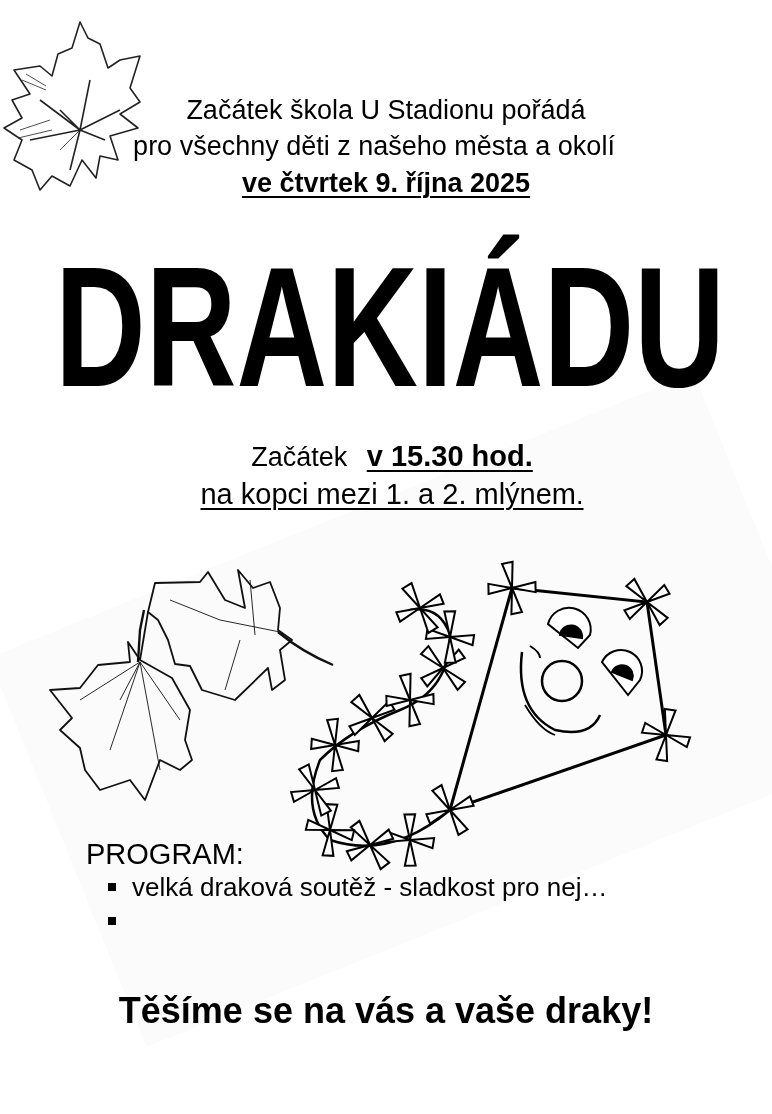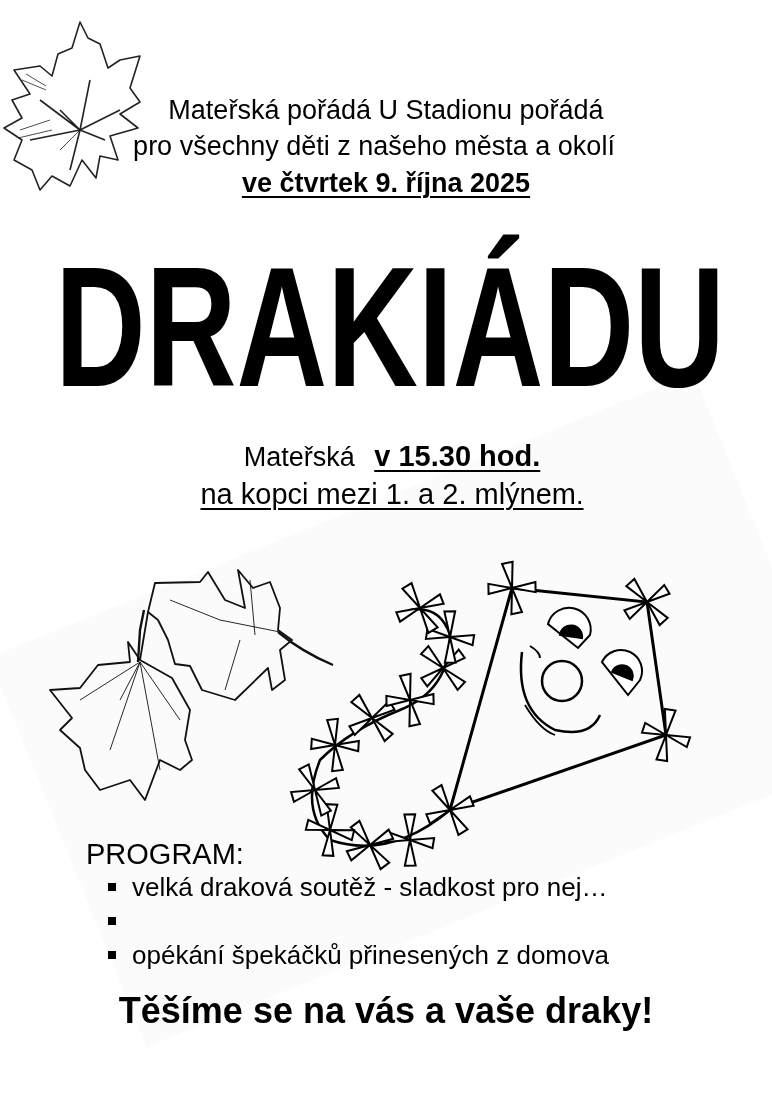--- a/index.html
+++ b/index.html
@@ -23,32 +23,32 @@
 <div class="abs" style="left:40px;top:500px;width:760px;height:420px;background:#fbfbfb;transform:rotate(-22deg);transform-origin:center;"></div>
 
 <svg class="abs" style="left:0;top:10px;" width="160" height="200" viewBox="0 0 160 200">
   <g fill="none" stroke="#222" stroke-width="1.6" stroke-linejoin="round">
     <path d="M80 12 L88 28 L100 34 L108 58 L120 50 L140 46 L130 78 L140 92 L120 104 L138 118 L110 126 L118 150 L100 146 L96 168 L82 150 L70 176 L52 166 L40 180 L32 160 L14 150 L22 130 L4 118 L22 108 L12 90 L30 84 L14 60 L40 56 L52 66 L58 44 L72 38 Z"></path>
     <path d="M105 130 L80 120 L60 100 M80 120 L90 70 M80 120 L40 90 M80 120 L30 130 M80 120 L70 160 M80 120 L120 100"></path>
     <path d="M20 120 l30 -10 M18 128 l34 -8 M22 70 l24 10 M26 64 l20 12 M60 140 l20 -20" stroke-width="0.8"></path>
   </g>
 </svg>
 
-<div class="abs center line" style="top:95px;">Mateřská pořádá U Stadionu pořádá</div>
+<div class="abs center line" style="top:95px;">Začátek škola U Stadionu pořádá</div>
 <div class="abs center line" style="top:131px;left:-12px;">pro všechny děti z našeho města a okolí</div>
 <div class="abs center line b" style="top:168px;left:0;">
   <span class="u">ve čtvrtek 9. října 2025</span>
 </div>
 
 <svg id="title-svg" width="680" height="200" viewBox="0 0 680 200">
   <text x="340" y="165" text-anchor="middle" font-family="Liberation Sans, sans-serif" font-size="200" font-weight="bold" textLength="670" lengthAdjust="spacingAndGlyphs" transform="scale(1,0.85) translate(0,18)">DRAKIÁDU</text>
 </svg>
 
 <div class="abs center line" style="top:440px;left:6px;">
-  <span>Mateřská</span>
+  <span>Začátek</span>
   <span class="u b" style="font-size:29px;margin-left:12px;">v 15.30 hod.</span>
 </div>
 <div class="abs center line" style="top:478px;left:6px;">
   <span class="u b" style="font-size:29px;font-weight:normal;">na kopci mezi 1. a 2. mlýnem</span><span class="u">.</span>
 </div>
 
 <svg class="abs" style="left:40px;top:570px;" width="300" height="240" viewBox="0 0 300 240">
   <g fill="none" stroke="#111" stroke-width="1.8" stroke-linejoin="round">
 
     <path d="M115 13 L160 12 L168 2 L185 30 L205 38 L198 0 L213 18 L230 12 L240 38 L238 60 L252 70 L240 80 L245 110 L232 120 L228 98 L195 130 L162 120 L150 96 L135 94 L128 70 L118 50 L108 42 Z"></path>
@@ -101,16 +101,15 @@
   <use href="#bow" transform="translate(120,160) rotate(10)"></use>
   <use href="#bow" transform="translate(153,128) rotate(-25)"></use>
   <use href="#bow" transform="translate(160,97) rotate(20)"></use>
   <use href="#bow" transform="translate(130,68) rotate(-10)"></use>
 </svg>
 
 <div class="abs prog-head">PROGRAM:</div>
 <ul class="abs prog-list">
   <li><span class="bul"></span><span>velká draková soutěž - sladkost pro nej…</span></li>
   <li><span class="bul"></span></li>
-  <li><span class="bul"></span><span>opékání špekáčků přinesených z domova</span></li>
 </ul>
 
 <div class="abs center footer b" style="left:0;">Těšíme se na vás a vaše draky!</div>
 
 </body></html>

